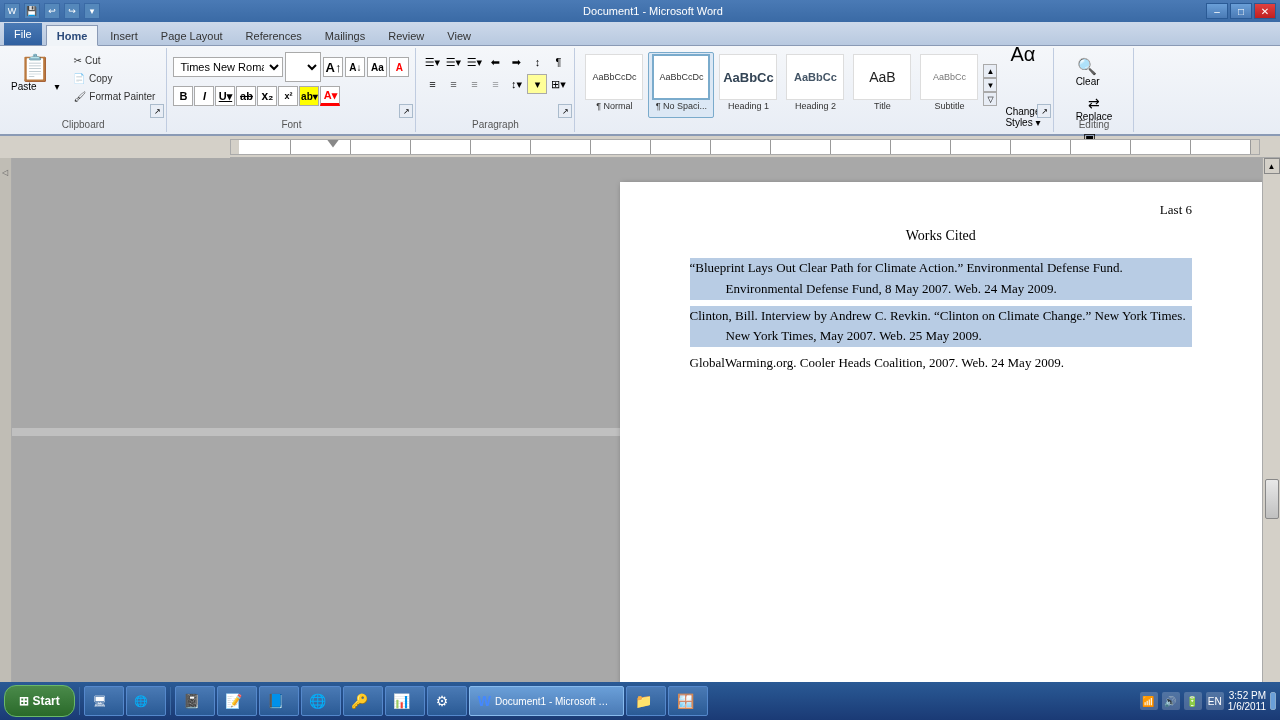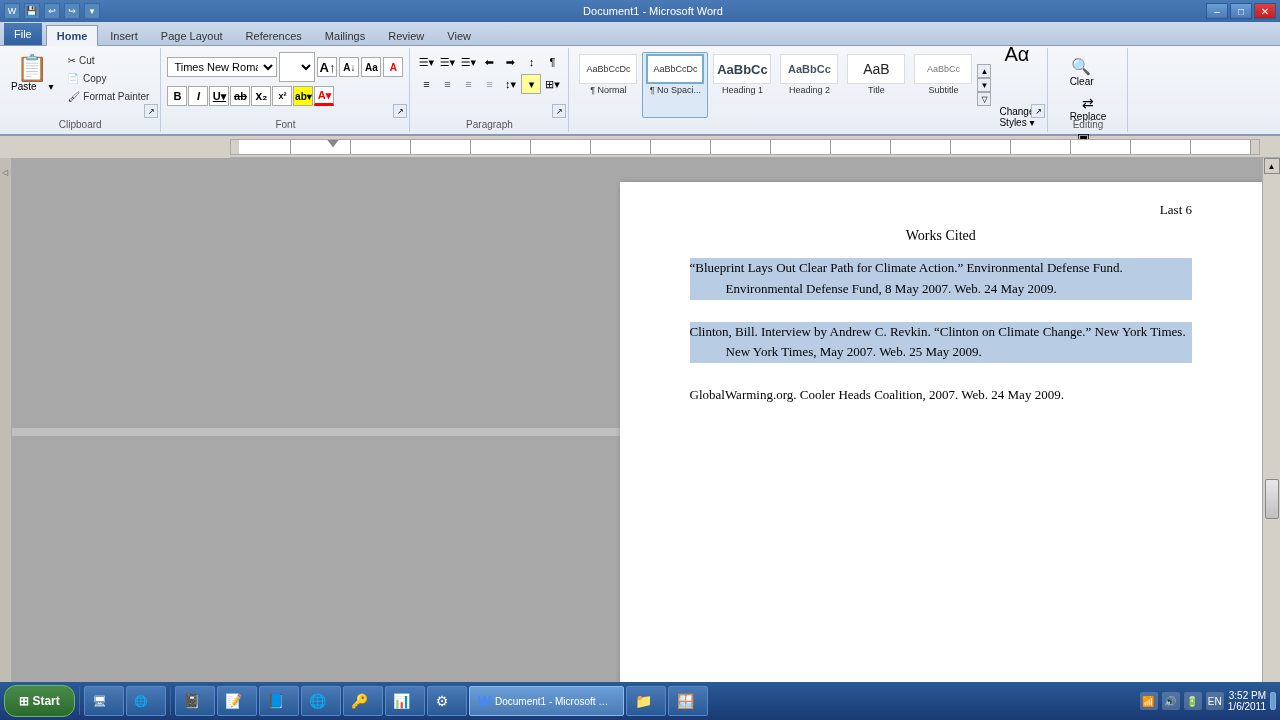--- a/index.html
+++ b/index.html
@@ -184,21 +184,21 @@
       padding: 1px 3px;
       cursor: pointer;
       min-width: 64px;
       height: 66px;
       justify-content: flex-start;
       border-radius: 2px;
     }
     .style-item.selected { background: #dce8f5; border-color: #7aabcc; }
     .style-preview {
       width: 58px;
-      height: 30px;
+      height: 46px;
       display: flex;
       align-items: center;
       justify-content: center;
       background: white;
       border: 1px solid #ddd;
       font-size: 9px;
     }
     .style-label { font-size: 9px; color: #333; text-align: center; margin-top: 1px; }
     .styles-list {
       display: flex;
@@ -306,21 +306,21 @@
       margin-bottom: 10px;
       font-size: 13px;
     }
     #works-cited-title {
       text-align: center;
       font-size: 14px;
       margin-bottom: 14px;
       font-weight: normal;
     }
     .cite-block {
-      margin-bottom: 22px;
+      margin-bottom: 6px;
       line-height: 1.6;
       font-size: 13px;
     }
     .cite-block.selected {
       background: #b8cce4;
     }
 
     #right-panel {
       width: 18px;
       background: #d4d0c8;
@@ -495,21 +495,21 @@
   <div class="ribbon-tab">Review</div>
   <div class="ribbon-tab">View</div>
 </div>
 
 <div id="ribbon">
 
   <div class="ribbon-group" id="clipboard-group" style="min-width:110px;">
     <div class="ribbon-group-content">
       <div class="paste-btn">
         <div style="font-size:26px; line-height:1;">📋</div>
-        <div style="font-size:10px; display:flex; align-items:flex-start; gap:12px;">
+        <div style="font-size:10px; display:flex; align-items:flex-start; gap:18px;">
           <span>Paste</span>
             <span>▾</span>
         </div>
       </div>
       <div class="small-btns">
         <div class="small-ribbon-btn">
           <span>✂</span>
           <span>Cut</span>
         </div>
         <div class="small-ribbon-btn">

